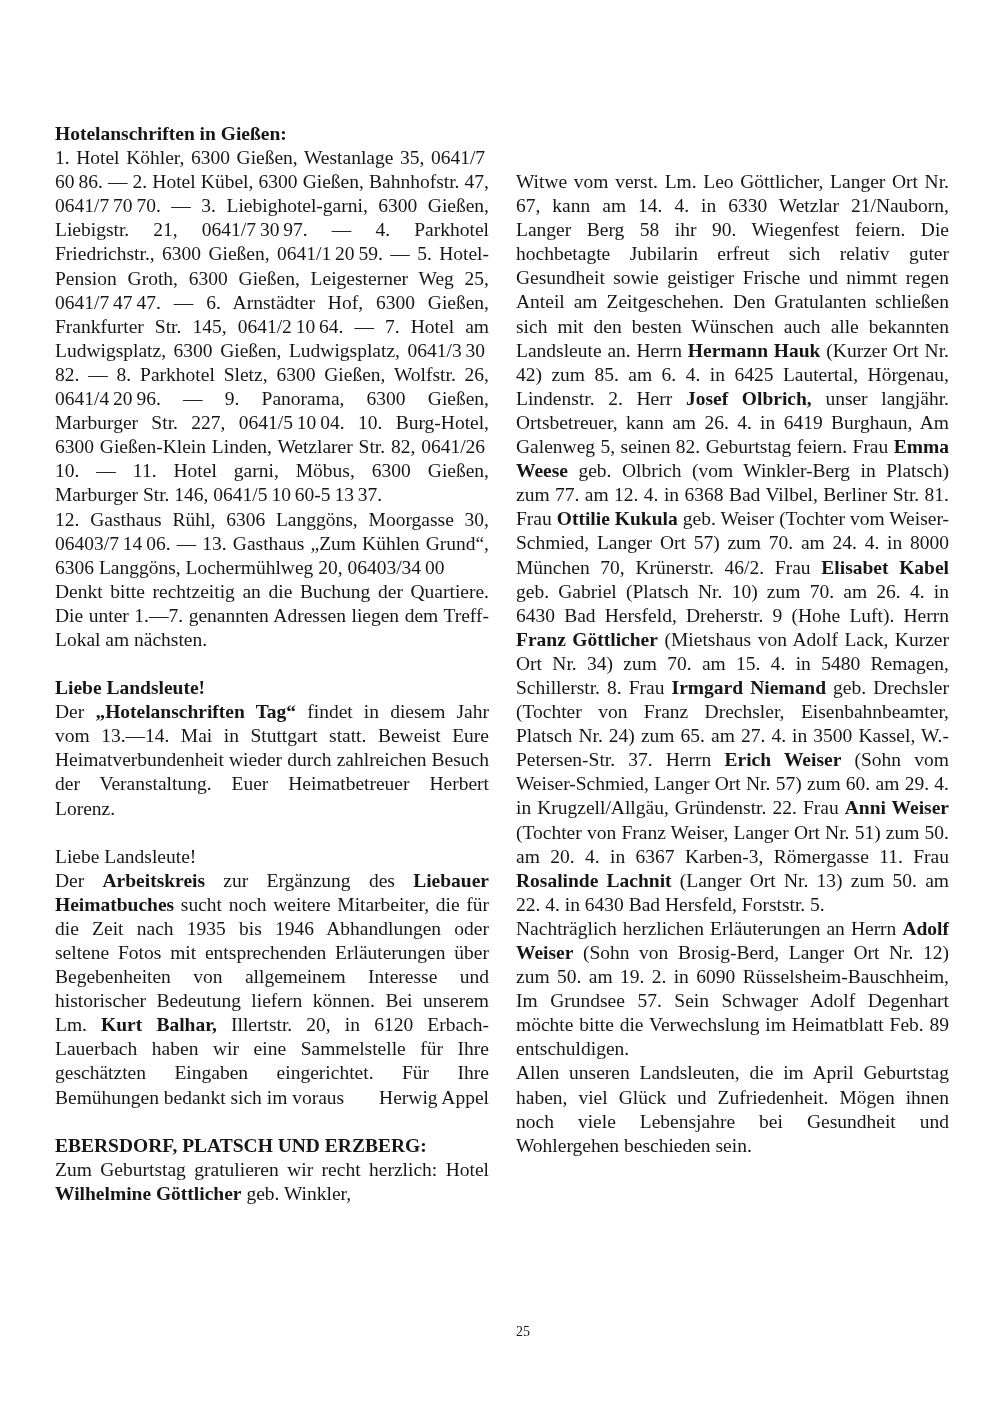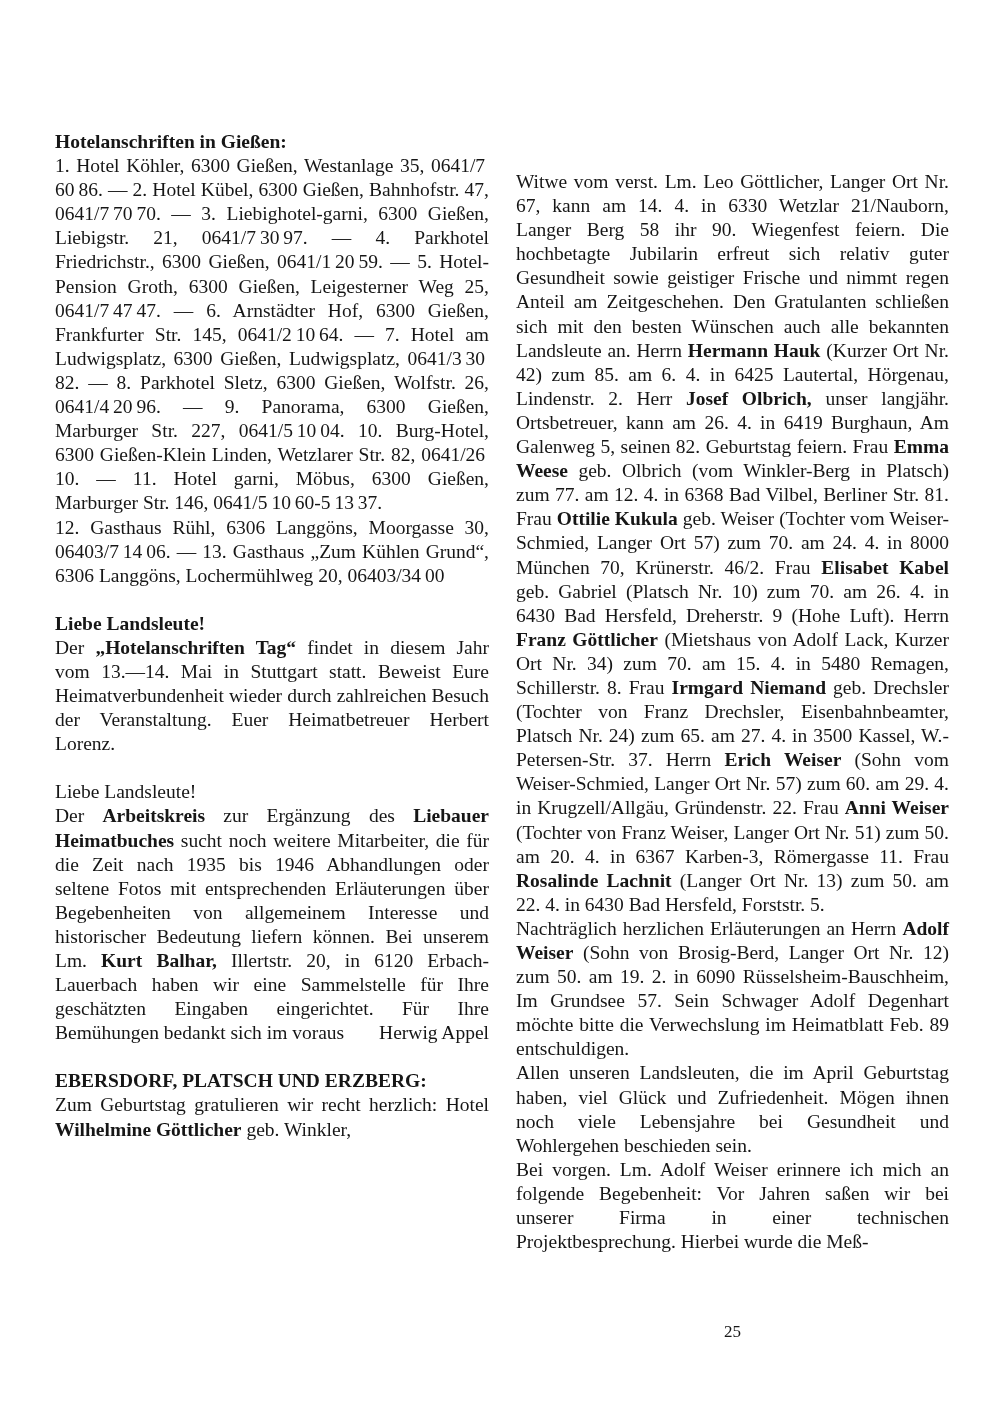--- a/index.html
+++ b/index.html
@@ -23,58 +23,58 @@
     hyphens: auto;
     -webkit-hyphens: auto;
   }
   #col-left  { left: 55px; }
   #col-right { left: 516px; width: 433px; margin-top: 48px; }
   .hd {
     font-weight: bold;
     margin: 24px 0 0 0;
     text-align: left;
   }
-  .hd.first { margin-top: 8px; }
+  .hd.first { margin-top: 0; }
   .hd.plain { font-weight: normal; }
   p { margin: 0; }
   .b { font-weight: bold; }
   .sig { float: right; }
   .page-number {
     position: absolute;
     left: 516px;
     top: 1320px;
     width: 433px;
-    text-align: center;
-    font-size: 17px;
+    text-align: left;
+    font-size: 14px;
     line-height: 24.1px;
   }
 </style>
 </head>
 <body>
 
 <div class="page">
 
   <div class="col" id="col-left">
     <div class="hd first">Hotelanschriften in Gießen:</div>
     <p><span>1. Hotel Köhler, 6300 Gießen, Westanlage 35, 0641/7 60 86. — 2. Hotel Kübel, 6300 Gießen, Bahnhofstr. 47, 0641/7 70 70. — 3. Liebighotel-garni, 6300 Gießen, Liebigstr. 21, 0641/7 30 97. — 4. Parkhotel Friedrichstr., 6300 Gießen, 0641/1 20 59. — 5. Hotel-Pension Groth, 6300 Gießen, Leigesterner Weg 25, 0641/7 47 47. — 6. Arnstädter Hof, 6300 Gießen, Frankfurter Str. 145, 0641/2 10 64. — 7. Hotel am Ludwigsplatz, 6300 Gießen, Ludwigsplatz, 0641/3 30 82. — 8. Parkhotel Sletz, 6300 Gießen, Wolfstr. 26, 0641/4 20 96. — 9. Panorama, 6300 Gießen, Marburger Str. 227, 0641/5 10 04. 10. Burg-Hotel, 6300 Gießen-Klein Linden, Wetzlarer Str. 82, 0641/26 10. — 11. Hotel garni, Möbus, 6300 Gießen, Marburger Str. 146, 0641/5 10 60-5 13 37.</span></p>
 
     <p><span>12. Gasthaus Rühl, 6306 Langgöns, Moorgasse 30, 06403/7 14 06. — 13. Gasthaus „Zum Kühlen Grund“, 6306 Langgöns, Lochermühlweg 20, 06403/34 00</span></p>
+    <p><span>Denkt bitte rechtzeitig an die Buchung der Quartiere. Die unter 1.—7. genannten Adressen liegen dem Treff-Lokal am nächsten.</span></p>
 
     <div class="hd">Liebe Landsleute!</div>
     <p><span>Der </span><span class="b">„Hotelanschriften Tag“</span><span> findet in diesem Jahr vom 13.—14. Mai in Stuttgart statt. Beweist Eure Heimatverbundenheit wieder durch zahlreichen Besuch der Veranstaltung. Euer Heimatbetreuer Herbert Lorenz.</span></p>
 
     <div class="hd plain">Liebe Landsleute!</div>
     <p><span><span>Der </span><span class="b">Arbeitskreis</span><span> zur Ergänzung des </span><span class="b">Liebauer Heimatbuches</span><span> sucht noch weitere Mitarbeiter, die für die Zeit nach 1935 bis 1946 Abhandlungen oder seltene Fotos mit entsprechenden Erläuterungen über Begebenheiten von allgemeinem Interesse und historischer Bedeutung liefern können. Bei unserem Lm. </span><span class="b">Kurt Balhar,</span><span> Illertstr. 20, in 6120 Erbach-Lauerbach haben wir eine Sammelstelle für Ihre geschätzten Eingaben eingerichtet. Für Ihre Bemühungen bedankt sich im voraus</span></span><span class="sig">Herwig Appel</span></p>
 
     <div class="hd">EBERSDORF, PLATSCH UND ERZBERG:</div>
     <p><span>Zum Geburtstag gratulieren wir recht herzlich: Hotel </span><span class="b">Wilhelmine Göttlicher</span><span> geb. Winkler,</span></p>
   </div>
 
   <div class="col" id="col-right">
     <p><span>Witwe vom verst. Lm. Leo Göttlicher, Langer Ort Nr. 67, kann am 14. 4. in 6330 Wetzlar 21/Nauborn, Langer Berg 58 ihr 90. Wiegenfest feiern. Die hochbetagte Jubilarin erfreut sich relativ guter Gesundheit sowie geistiger Frische und nimmt regen Anteil am Zeitgeschehen. Den Gratulanten schließen sich mit den besten Wünschen auch alle bekannten Landsleute an. Herrn </span><span class="b">Hermann Hauk</span><span> (Kurzer Ort Nr. 42) zum 85. am 6. 4. in 6425 Lautertal, Hörgenau, Lindenstr. 2. Herr </span><span class="b">Josef Olbrich,</span><span> unser langjähr. Ortsbetreuer, kann am 26. 4. in 6419 Burghaun, Am Galenweg 5, seinen 82. Geburtstag feiern. Frau </span><span class="b">Emma Weese</span><span> geb. Olbrich (vom Winkler-Berg in Platsch) zum 77. am 12. 4. in 6368 Bad Vilbel, Berliner Str. 81. Frau </span><span class="b">Ottilie Kukula</span><span> geb. Weiser (Tochter vom Weiser-Schmied, Langer Ort 57) zum 70. am 24. 4. in 8000 München 70, Krünerstr. 46/2. Frau </span><span class="b">Elisabet Kabel</span><span> geb. Gabriel (Platsch Nr. 10) zum 70. am 26. 4. in 6430 Bad Hersfeld, Dreherstr. 9 (Hohe Luft). Herrn </span><span class="b">Franz Göttlicher</span><span> (Mietshaus von Adolf Lack, Kurzer Ort Nr. 34) zum 70. am 15. 4. in 5480 Remagen, Schillerstr. 8. Frau </span><span class="b">Irmgard Niemand</span><span> geb. Drechsler (Tochter von Franz Drechsler, Eisenbahnbeamter, Platsch Nr. 24) zum 65. am 27. 4. in 3500 Kassel, W.-Petersen-Str. 37. Herrn </span><span class="b">Erich Weiser</span><span> (Sohn vom Weiser-Schmied, Langer Ort Nr. 57) zum 60. am 29. 4. in Krugzell/Allgäu, Gründenstr. 22. Frau </span><span class="b">Anni Weiser</span><span> (Tochter von Franz Weiser, Langer Ort Nr. 51) zum 50. am 20. 4. in 6367 Karben-3, Römergasse 11. Frau </span><span class="b">Rosalinde Lachnit</span><span> (Langer Ort Nr. 13) zum 50. am 22. 4. in 6430 Bad Hersfeld, Forststr. 5.</span></p>
     <p><span>Nachträglich herzlichen Erläuterungen an Herrn </span><span class="b">Adolf Weiser</span><span> (Sohn von Brosig-Berd, Langer Ort Nr. 12) zum 50. am 19. 2. in 6090 Rüsselsheim-Bauschheim, Im Grundsee 57. Sein Schwager Adolf Degenhart möchte bitte die Verwechslung im Heimatblatt Feb. 89 entschuldigen.</span></p>
     <p><span>Allen unseren Landsleuten, die im April Geburtstag haben, viel Glück und Zufriedenheit. Mögen ihnen noch viele Lebensjahre bei Gesundheit und Wohlergehen beschieden sein.</span></p>
-    <p><span>Bei vorgen. Lm. Adolf Weiser erinnere ich mich an folgende Begebenheit: Vor Jahren saßen wir bei unserer Firma in einer technischen Projektbesprechung. Hierbei wurde die Meß-</span></p>
   </div>
 
   <div class="page-number">25</div>
 
 </div>
 
 </body></html>

